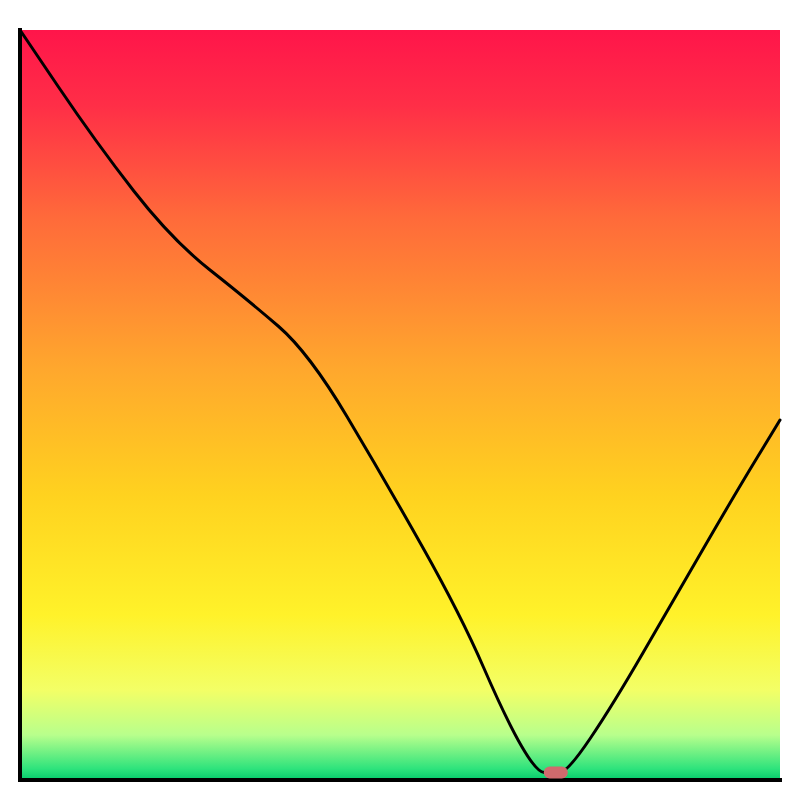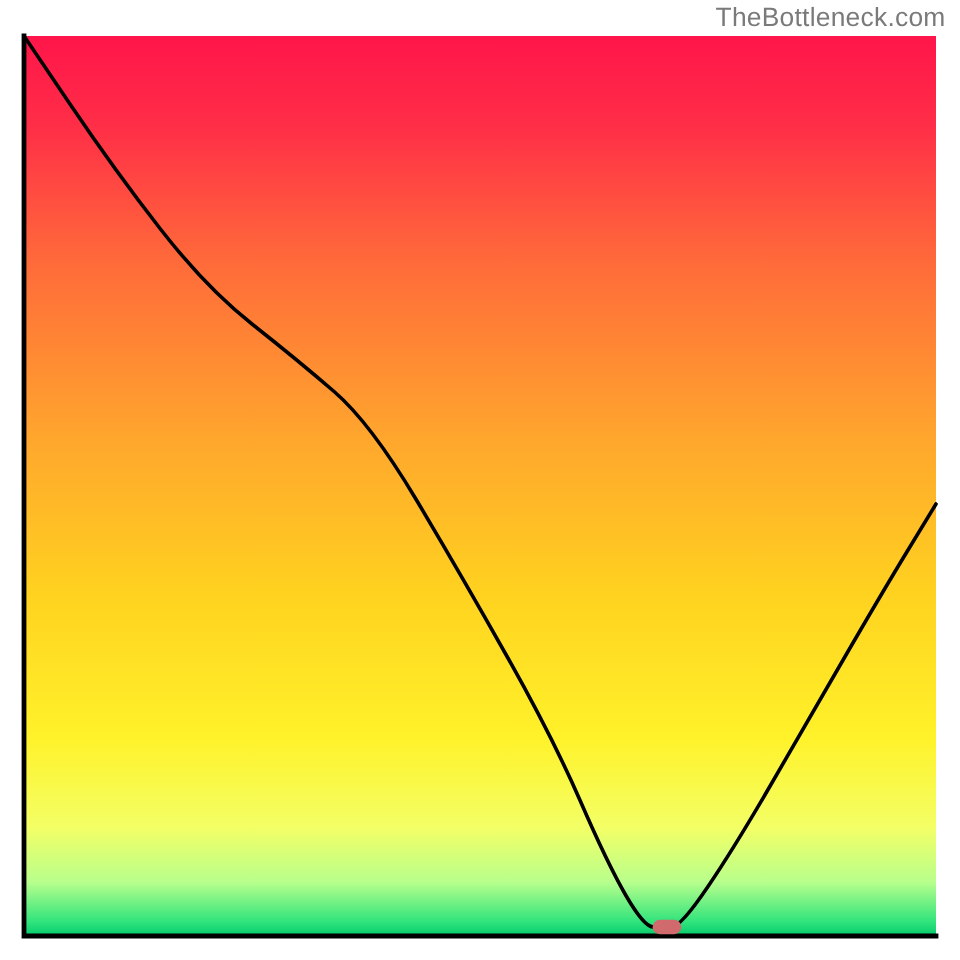--- a/index.html
+++ b/index.html
@@ -32,21 +32,20 @@
     width: 800px;
     height: 800px;
     display: block;
   }
 </style>
 </head>
 <body>
 
 <div class="container">
 
-  <div class="watermark">TheBottleneck.com</div>
 
   <svg class="plot" viewBox="0 0 800 800">
     <defs>
       <linearGradient id="bg-grad" x1="0" y1="0" x2="0" y2="1">
 
       <stop offset="0%" stop-color="#ff154a"></stop>
           <stop offset="10%" stop-color="#ff2e47"></stop>
           <stop offset="25%" stop-color="#ff6a3a"></stop>
           <stop offset="45%" stop-color="#ffa72d"></stop>
           <stop offset="62%" stop-color="#ffd21f"></stop>

